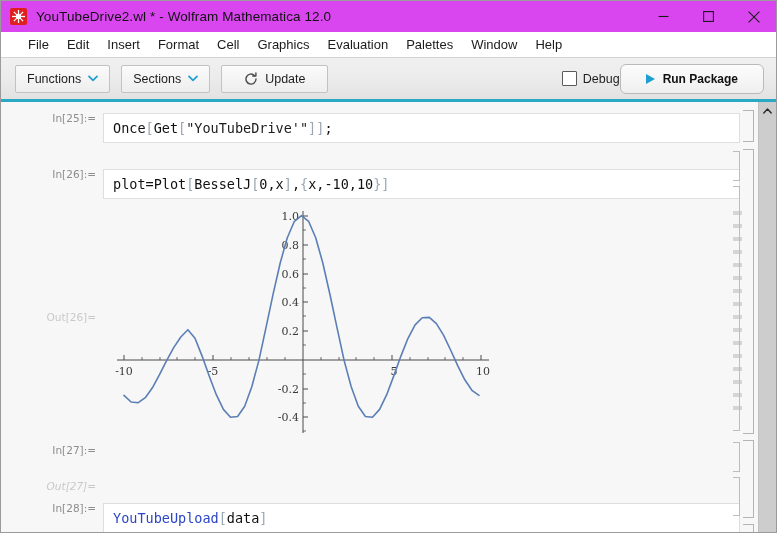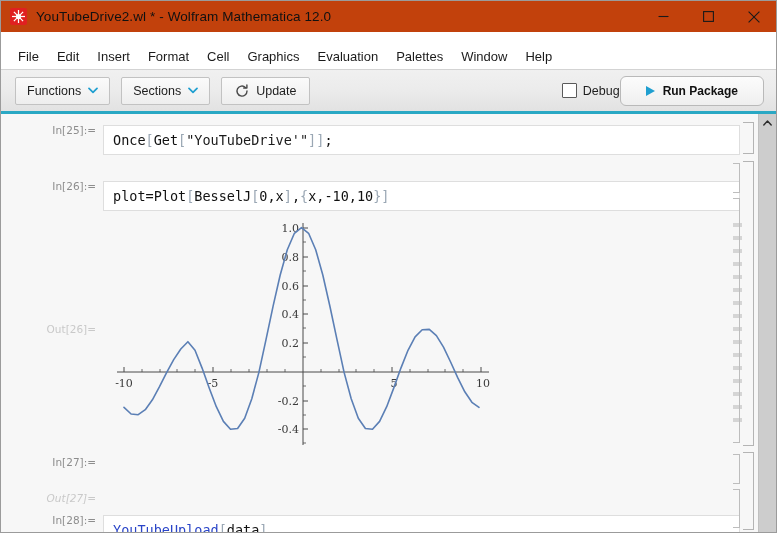--- a/index.html
+++ b/index.html
@@ -7,44 +7,44 @@
     width:777px;height:533px;overflow:hidden;
     background:#ffffff;
     font-family:"Liberation Sans", sans-serif;
     font-size:13px;color:#1a1a1a;
     -webkit-font-smoothing:antialiased;
   }
   #app{position:relative;width:777px;height:533px;box-sizing:border-box;
        border:1px solid #9b9b9b;overflow:hidden;background:#fff;}
 
   
-  .titlebar{height:31px;display:flex;align-items:center;background:#c2410c;position:relative;}
+  .titlebar{height:31px;display:flex;align-items:center;background:#d946ef;position:relative;}
   .app-icon{width:17px;height:17px;margin-left:9px;margin-right:9px;border-radius:2px;
             background:#e02020;position:relative;flex:none;}
   .app-icon svg{position:absolute;left:1px;top:1px;}
   .title-text{font-size:13.5px;color:#111;letter-spacing:.1px;white-space:nowrap;}
   .wincontrols{position:absolute;right:0;top:0;height:31px;display:flex;}
   .wbtn{width:45px;height:31px;display:flex;align-items:center;justify-content:center;}
   .wbtn svg{display:block;}
 
   
-  .menubar{height:25px;display:flex;align-items:center;background:#ffffff;padding-left:8px;margin-top:12px;}
+  .menubar{height:25px;display:flex;align-items:center;background:#ffffff;padding-left:18px;}
   .menu-item{font-size:13px;color:#1b1b1b;padding:3px 9px;white-space:nowrap;line-height:1;}
 
   
   .toolbar{height:41px;display:flex;align-items:center;
            background:linear-gradient(to bottom,#f0f0f0 0%,#ececec 45%,#e2e2e2 100%);
            border-top:1px solid #d3d3d3;position:relative;}
   .tb-left{display:flex;align-items:center;gap:11px;margin-left:14px;}
   .tb-right{position:absolute;right:12px;display:flex;align-items:center;}
   .tbbtn{height:26px;display:flex;align-items:center;gap:7px;padding:0 11px;
          background:linear-gradient(to bottom,#fbfbfb,#eeeeee);
          border:1px solid #c2c2c2;border-radius:2px;
          font-size:12.5px;color:#1d1d1d;white-space:nowrap;}
-  .tbbtn.wide{padding:0 13px;}
+  .tbbtn.wide{padding:0 22px;}
   .chev{width:10px;height:7px;flex:none;}
   .dbgwrap{display:flex;align-items:center;gap:6px;font-size:12.5px;color:#1d1d1d;}
   .checkbox{width:13px;height:13px;border:1px solid #5a5a5a;background:#fff;border-radius:1px;flex:none;}
   .runbtn{height:28px;display:flex;align-items:center;gap:8px;padding:0 25px;
           background:linear-gradient(to bottom,#fcfcfc,#efefef);
           border:1px solid #b9b9b9;border-radius:6px;
           font-size:12px;font-weight:bold;color:#111;white-space:nowrap;}
   .play{width:0;height:0;border-left:9px solid #1f9fd0;border-top:5.5px solid transparent;
         border-bottom:5.5px solid transparent;flex:none;}
 

